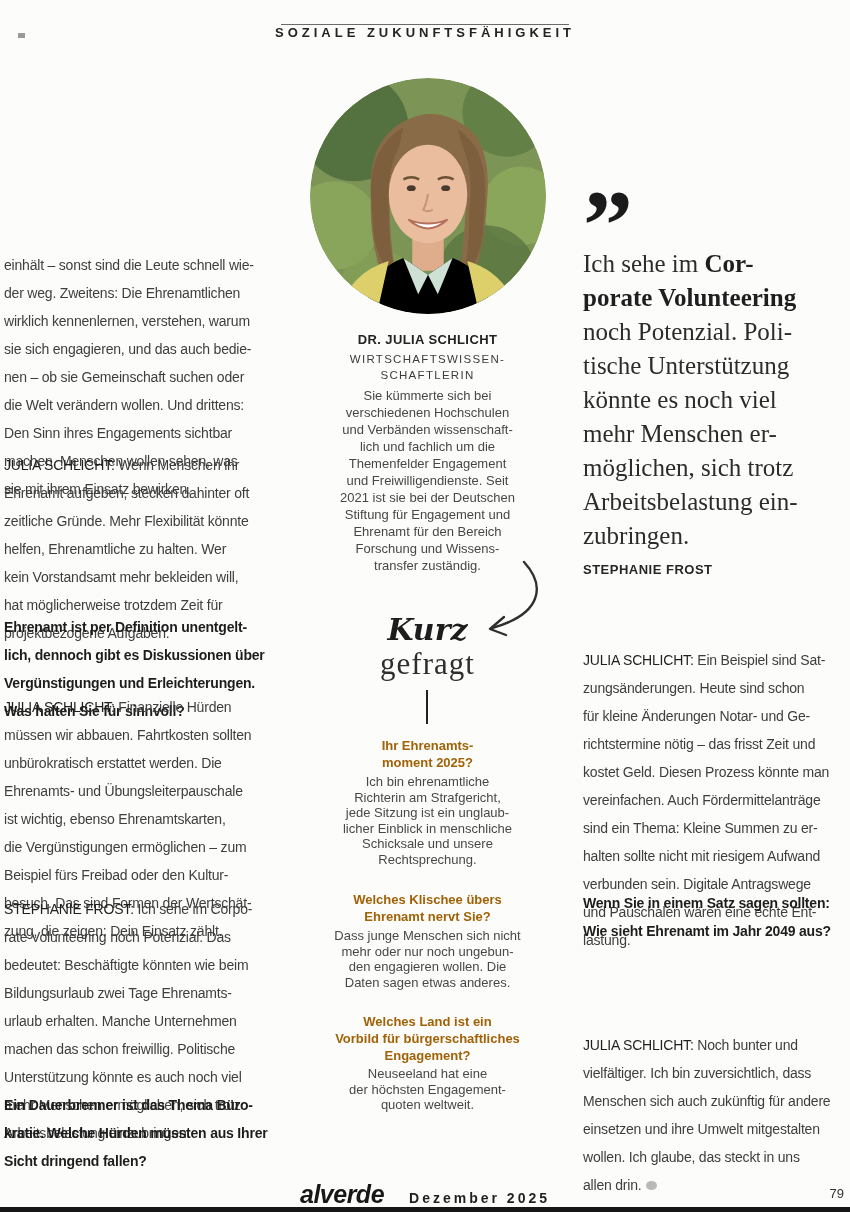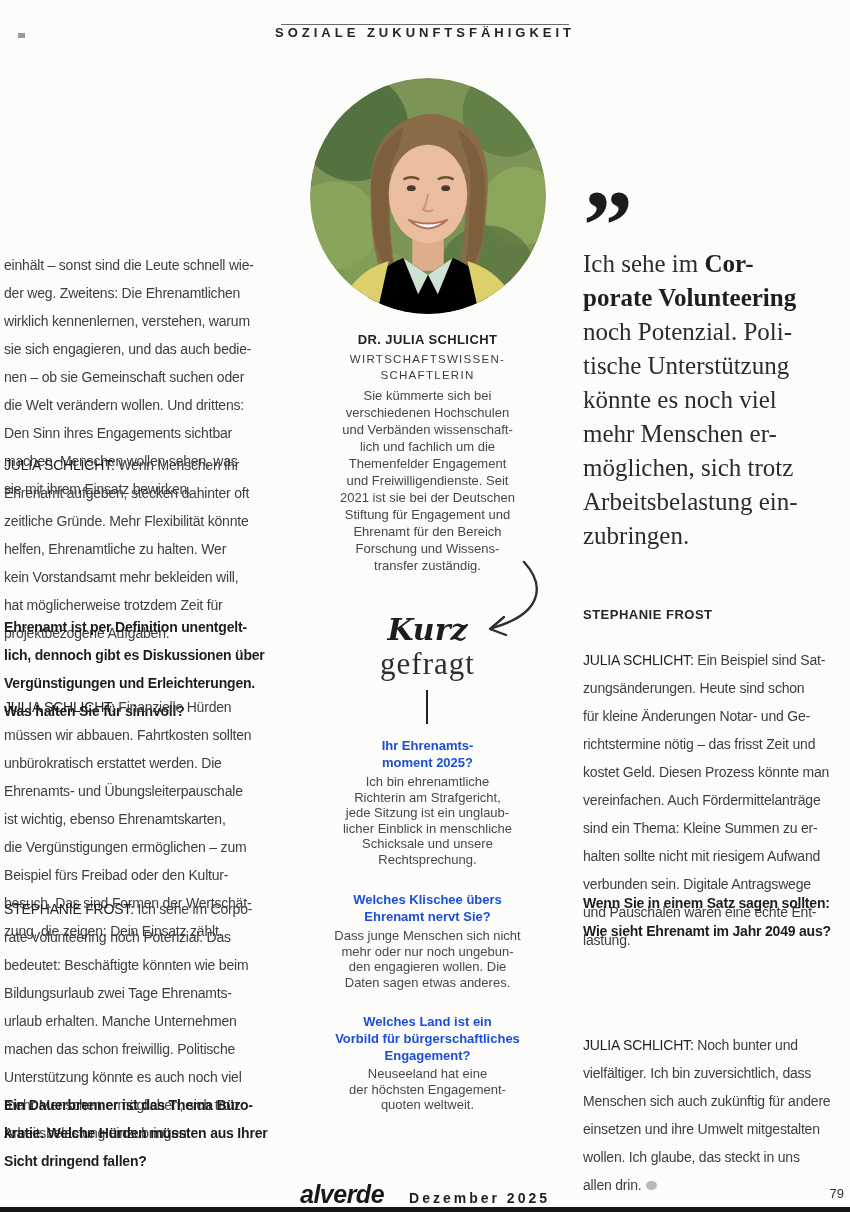--- a/index.html
+++ b/index.html
@@ -19,29 +19,29 @@
   
   .photo{position:absolute;left:310px;top:78px;width:236px;height:236px;border-radius:50%;overflow:hidden;}
   
   .cblk{position:absolute;left:315px;width:225px;text-align:center;white-space:pre-line;}
   .cap-name{font-size:13px;font-weight:700;letter-spacing:0.4px;color:#232323;}
   .cap-role{font-size:11.5px;letter-spacing:1.3px;line-height:16px;color:#3c3c3c;}
   .cap-bio{font-size:13px;line-height:17px;color:#474747;}
   .kurz1{font-family:"DejaVu Serif",serif;font-style:italic;font-weight:700;font-size:30px;color:#1d1d1d;}
   .kurz2{font-family:"Liberation Serif",serif;font-size:31px;letter-spacing:1px;color:#2e2e2e;}
   .vdiv{position:absolute;left:426px;top:690px;width:2px;height:34px;background:#222;}
-  .cq{font-size:13px;font-weight:700;line-height:17px;color:#1d4ed8;}
+  .cq{font-size:13px;font-weight:700;line-height:17px;color:#a16207;}
   .ca{font-size:13px;line-height:15.5px;color:#484848;}
   
   .qmark{position:absolute;left:583px;top:175px;font-family:"Liberation Serif",serif;font-weight:700;
          font-size:100px;line-height:1;color:#1b1b1b;letter-spacing:-4px;}
   .pull{position:absolute;left:583px;top:247px;width:267px;white-space:pre-line;
         font-family:"Liberation Serif",serif;font-size:25px;line-height:34px;color:#2c2c2c;}
   .pull strong{font-weight:700;color:#1e1e1e;}
-  .attr{position:absolute;left:583px;top:562px;font-size:13px;font-weight:700;letter-spacing:0.5px;color:#262626;margin-top:45px;}
+  .attr{position:absolute;left:583px;top:562px;font-size:13px;font-weight:700;letter-spacing:0.5px;color:#262626;}
   .end-dot{display:inline-block;width:11px;height:9px;border-radius:50%;background:#b9b9b7;margin-left:4px;vertical-align:baseline;}
   
   .arrow{position:absolute;left:466px;top:558px;}
   
   .foot{position:absolute;left:0;top:1180px;width:100%;display:flex;justify-content:center;align-items:baseline;gap:25px;}
   .flogo{font-size:25px;font-weight:700;font-style:italic;letter-spacing:-0.5px;color:#171717;}
   .fissue{font-size:14px;font-weight:700;letter-spacing:3px;color:#1f1f1f;}
   .fpage{position:absolute;right:6px;top:1186px;font-size:13px;color:#333;}
   .bbar{position:absolute;left:0;bottom:0;width:100%;height:5px;background:#161616;}
 </style>

